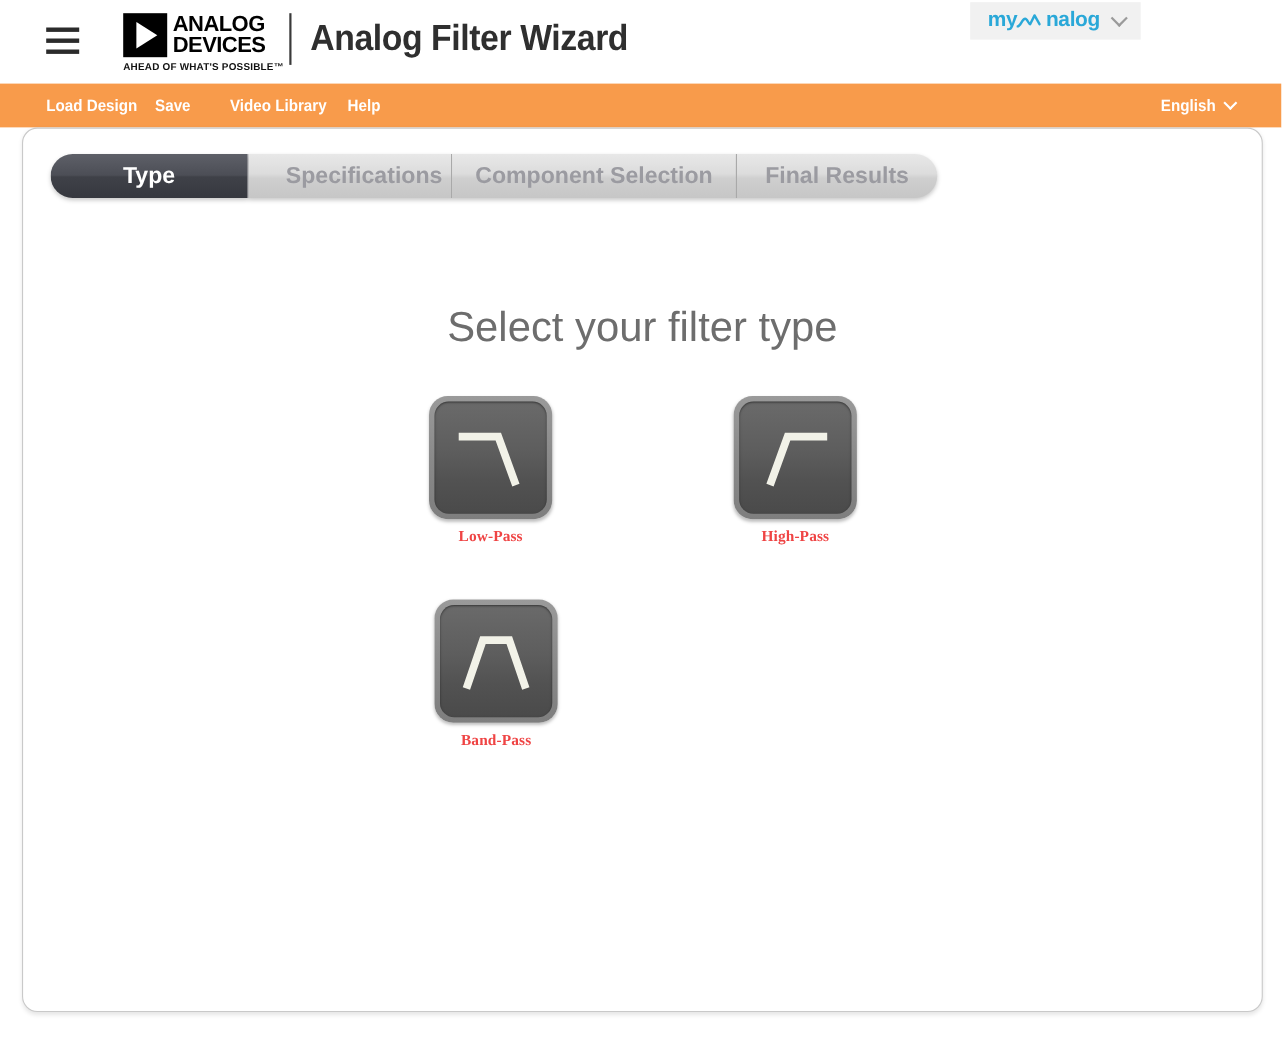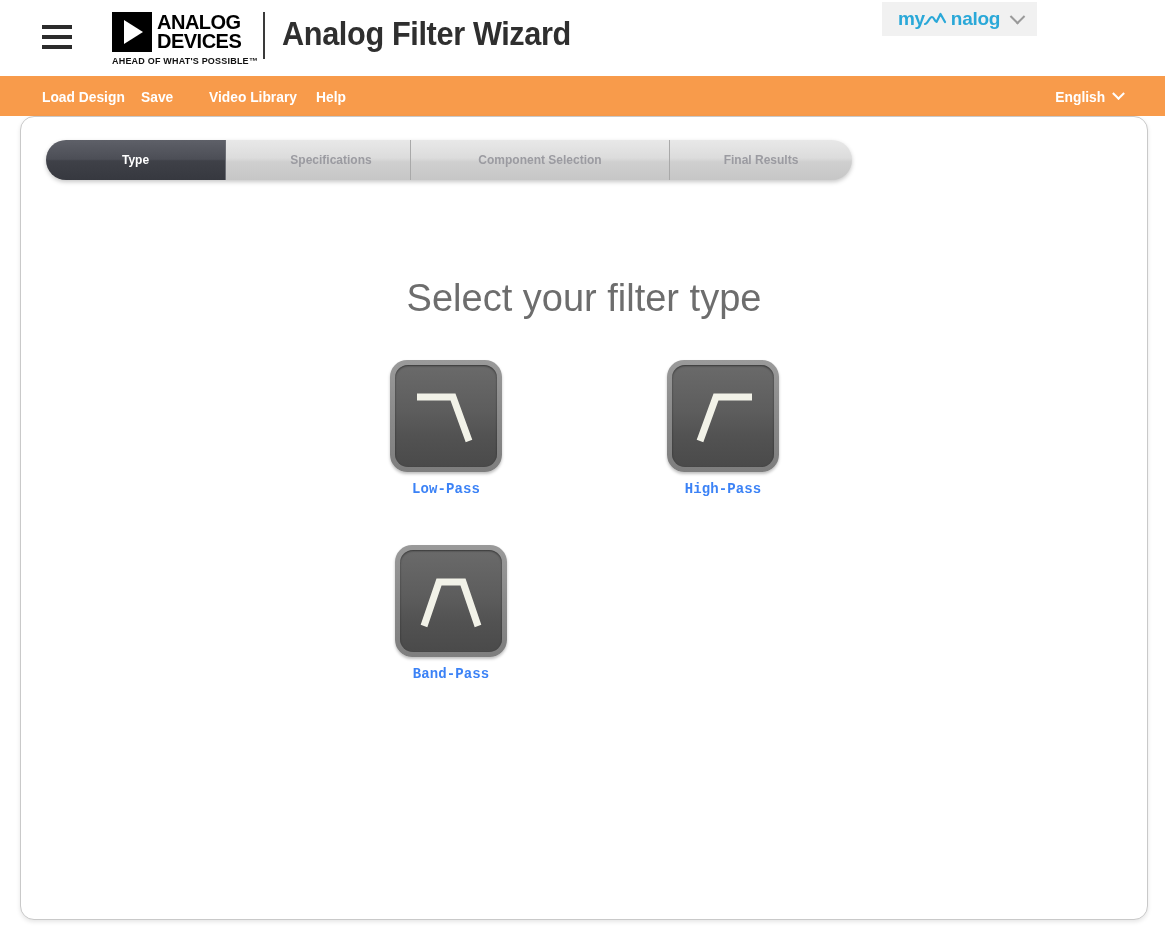--- a/index.html
+++ b/index.html
@@ -218,21 +218,21 @@
     display: flex;
     height: 40px;
     border-radius: 20px;
     filter: drop-shadow(0 2px 2px rgba(0,0,0,0.22));
   }
   .tab {
     display: flex;
     align-items: center;
     justify-content: center;
     height: 40px;
-    font-size: 12px;
+    font-size: 21px;
     font-weight: bold;
     font-family: "Liberation Sans", sans-serif;
     cursor: pointer;
     background: linear-gradient(to bottom, #e8e8e8 0%, #dcdcdc 45%, #cfcfcf 55%, #c6c6c6 100%);
     color: #9b9ba1;
     border-right: 1px solid #a9a9a9;
     position: relative;
   }
   .tab:last-child { border-right: none; }
   .tab.active {
@@ -298,22 +298,22 @@
     display: flex;
     align-items: center;
     justify-content: center;
   }
   .filter-icon-inner svg { display: block; }
 
   .filter-label {
     margin-top: 9px;
     font-size: 14px;
     font-weight: bold;
-    color: #3b82f6;
-    font-family: Liberation Mono, monospace;
+    color: #ef4444;
+    font-family: Liberation Serif, serif;
     letter-spacing: 0.1px;
   }
 </style>
 </head>
 <body>
 
 <div class="header">
 
   <div class="hamburger">
     <span></span>

